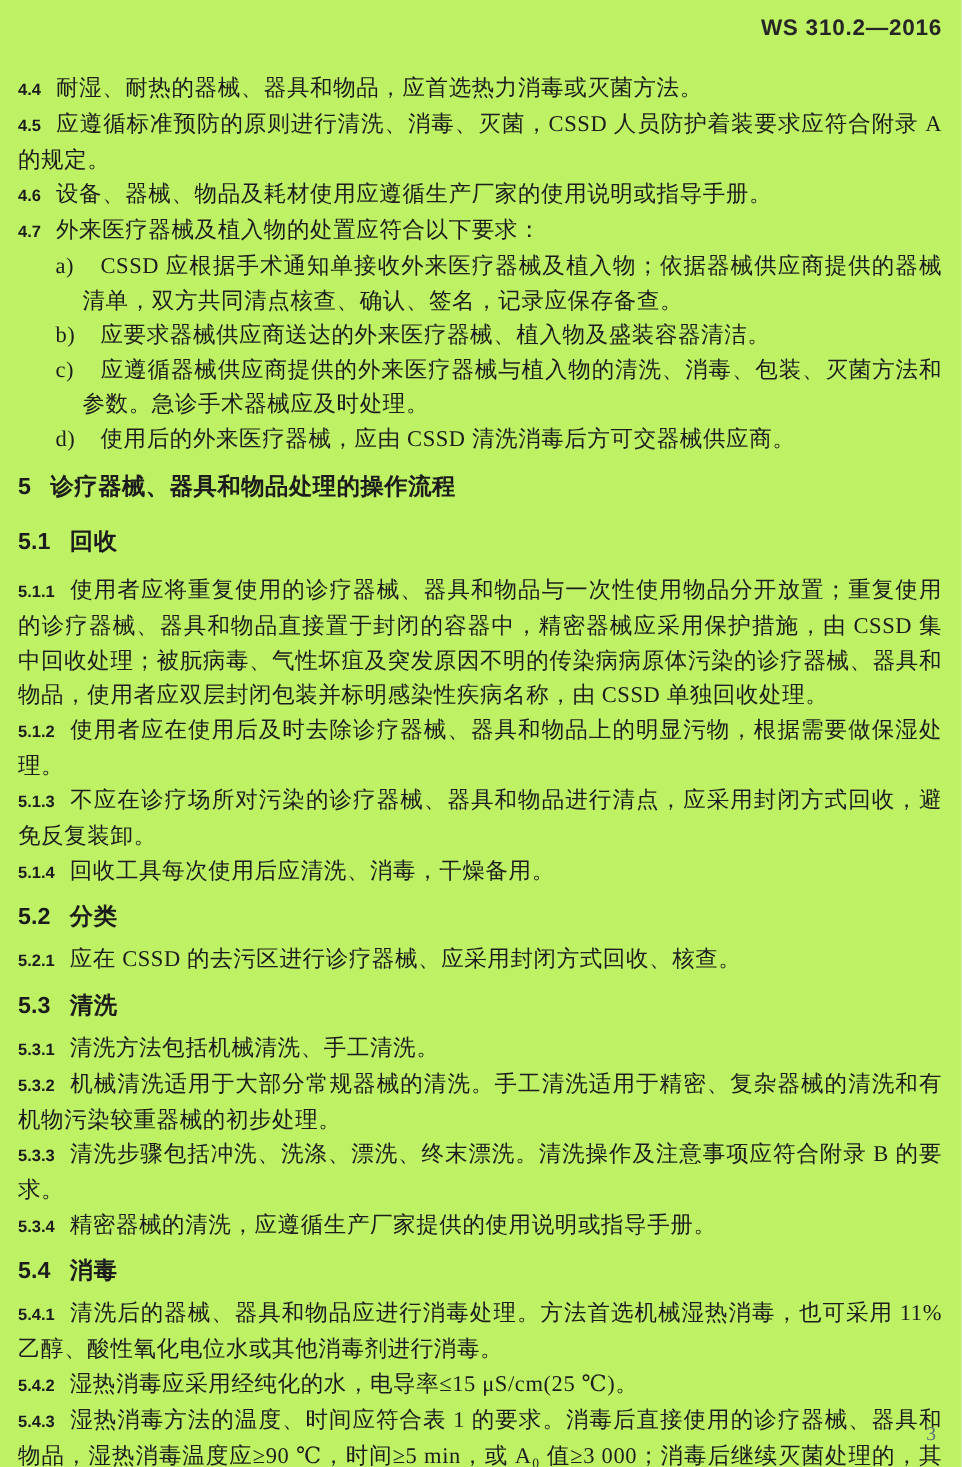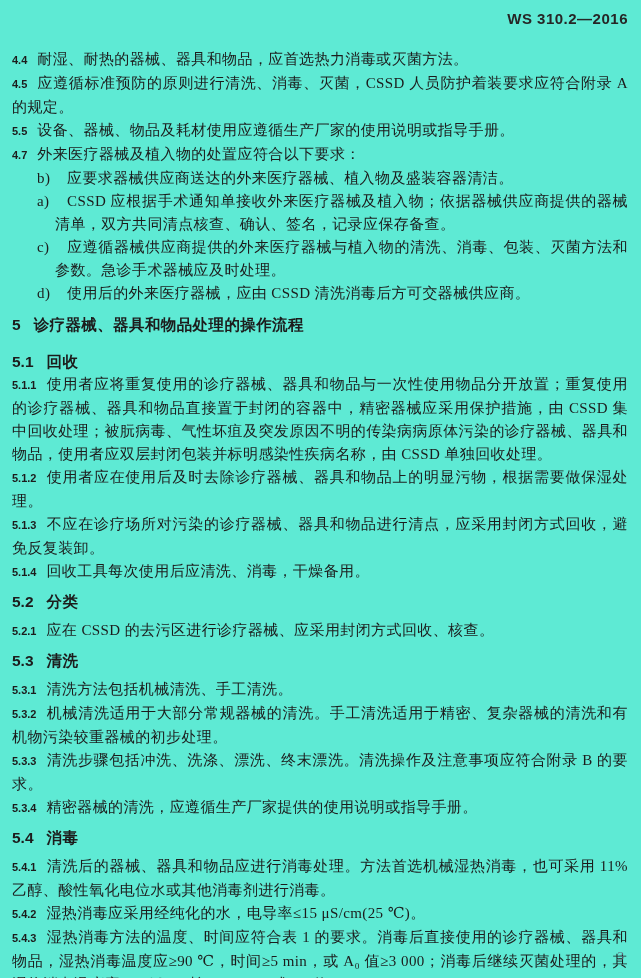--- a/index.html
+++ b/index.html
@@ -1,21 +1,21 @@
 <!DOCTYPE html>
 <html><head>
 <meta charset="utf-8">
 <style>
   html, body { margin: 0; padding: 0; background: #e8e8e8; }
   .page {
     position: relative;
     width: 641px;
     height: 978px;
     margin: 0 auto;
-    background: #5eead4;
+    background: #bef264;
     box-sizing: border-box;
     overflow: hidden;
     font-family: "Liberation Serif", "DejaVu Serif", serif;
     color: #1c1c1c;
   }
   .running-header {
     position: absolute;
     top: 10px;
     right: 13px;
     font-family: "Liberation Sans", "DejaVu Sans", sans-serif;
@@ -57,21 +57,21 @@
     text-indent: -18px;
   }
   .li .label {
     display: inline-block;
     width: 30px;
     text-indent: 0;
     font-family: "Liberation Serif", "DejaVu Serif", serif;
   }
   .mt16 { margin-top: 8px; }
   .mt14 { margin-top: 14px; }
-  .mt10 { }
+  .mt10 { margin-top: 10px; }
   .mt6  { margin-top: 6px; }
   .page-footer {
     position: absolute;
     bottom: 14px;
     right: 17px;
     font-size: 13px;
     color: #5a6a78;
     font-family: "Liberation Serif", "DejaVu Serif", serif;
   }
 </style>
@@ -83,27 +83,27 @@
   <div class="running-header">
     <span>WS 310.2—2016</span>
   </div>
 
   <main class="doc-body">
 
     <p class="clause"><span class="cnum">4.4</span><span>耐湿、耐热的器械、器具和物品，应首选热力消毒或灭菌方法。</span></p>
 
     <p class="clause"><span class="cnum">4.5</span><span>应遵循标准预防的原则进行清洗、消毒、灭菌，CSSD 人员防护着装要求应符合附录 A 的规定。</span></p>
 
-    <p class="clause"><span class="cnum">5.5</span><span>设备、器械、物品及耗材使用应遵循生产厂家的使用说明或指导手册。</span></p>
+    <p class="clause"><span class="cnum">4.6</span><span>设备、器械、物品及耗材使用应遵循生产厂家的使用说明或指导手册。</span></p>
 
     <p class="clause"><span class="cnum">4.7</span><span>外来医疗器械及植入物的处置应符合以下要求：</span></p>
 
     <div class="list">
+      <p class="li"><span class="label">a)</span><span>CSSD 应根据手术通知单接收外来医疗器械及植入物；依据器械供应商提供的器械清单，双方共同清点核查、确认、签名，记录应保存备查。</span></p>
       <p class="li"><span class="label">b)</span><span>应要求器械供应商送达的外来医疗器械、植入物及盛装容器清洁。</span></p>
-      <p class="li"><span class="label">a)</span><span>CSSD 应根据手术通知单接收外来医疗器械及植入物；依据器械供应商提供的器械清单，双方共同清点核查、确认、签名，记录应保存备查。</span></p>
       <p class="li"><span class="label">c)</span><span>应遵循器械供应商提供的外来医疗器械与植入物的清洗、消毒、包装、灭菌方法和参数。急诊手术器械应及时处理。</span></p>
       <p class="li"><span class="label">d)</span><span>使用后的外来医疗器械，应由 CSSD 清洗消毒后方可交器械供应商。</span></p>
     </div>
 
     <p class="h1 mt16"><span class="cnum">5</span><span>诊疗器械、器具和物品处理的操作流程</span></p>
 
     <p class="h2 mt14"><span class="cnum">5.1</span><span>回收</span></p>
 
     <p class="clause mt10"><span class="cnum">5.1.1</span><span>使用者应将重复使用的诊疗器械、器具和物品与一次性使用物品分开放置；重复使用的诊疗器械、器具和物品直接置于封闭的容器中，精密器械应采用保护措施，由 CSSD 集中回收处理；被朊病毒、气性坏疽及突发原因不明的传染病病原体污染的诊疗器械、器具和物品，使用者应双层封闭包装并标明感染性疾病名称，由 CSSD 单独回收处理。</span></p>
 

